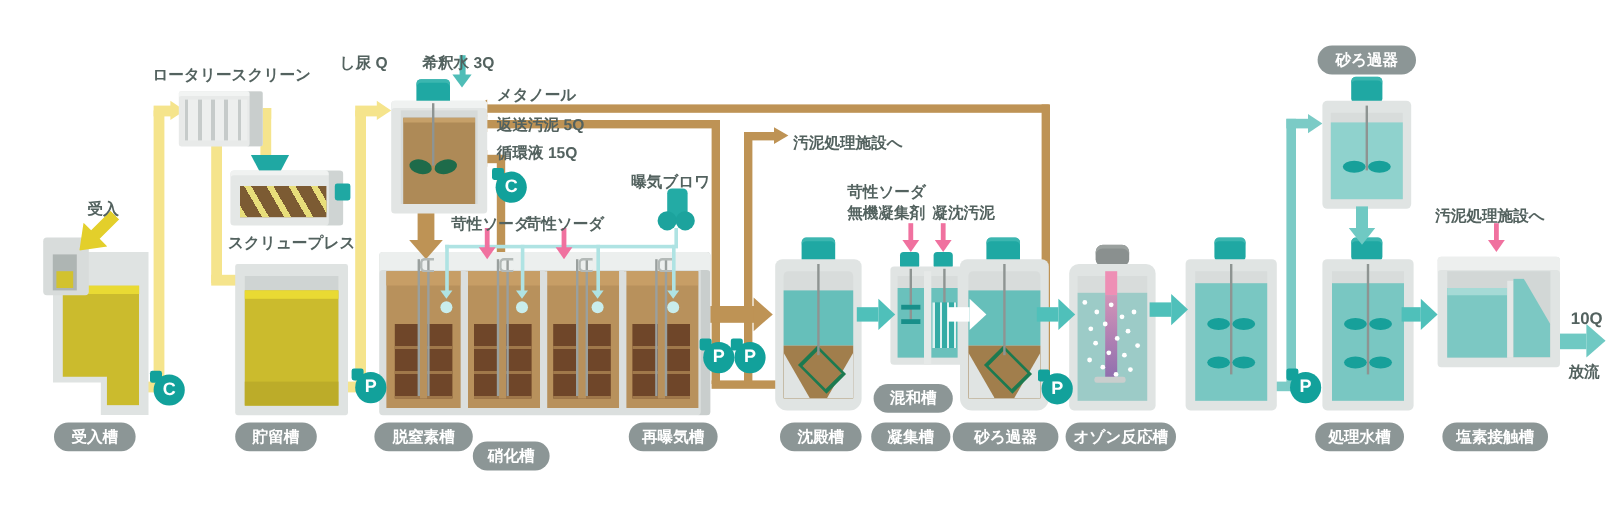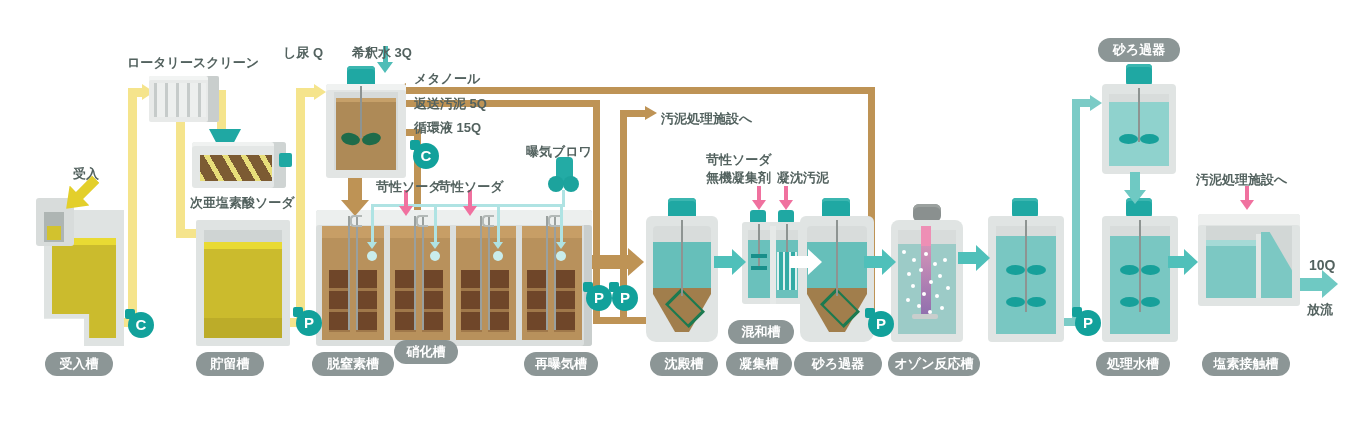--- a/index.html
+++ b/index.html
@@ -248,41 +248,41 @@
   <div class="badge" style="left:128px;top:312px"><span class="tag"></span><span>C</span></div>
   <div class="badge" style="left:296px;top:310px"><span class="tag"></span><span>P</span></div>
   <div class="badge" style="left:413px;top:143px"><span class="tag"></span><span>C</span></div>
   <div class="badge" style="left:586px;top:285px"><span class="tag"></span><span>P</span></div>
   <div class="badge" style="left:612px;top:285px"><span class="tag"></span><span>P</span></div>
   <div class="badge" style="left:868px;top:311px"><span class="tag"></span><span>P</span></div>
   <div class="badge" style="left:1075px;top:310px"><span class="tag"></span><span>P</span></div>
 
   <div class="lbl" style="left:127px;top:54px">ロータリースクリーン</div>
   <div class="lbl" style="left:73px;top:165px">受入</div>
-  <div class="lbl" style="left:190px;top:194px">次亜塩素酸ソーダ</div>
+  <div class="lbl" style="left:190px;top:194px">スクリュープレス</div>
   <div class="lbl" style="left:283px;top:44px">し尿 Q</div>
   <div class="lbl" style="left:352px;top:44px">希釈水 3Q</div>
   <div class="lbl" style="left:414px;top:70px">メタノール</div>
   <div class="lbl" style="left:414px;top:95px">返送汚泥 5Q</div>
   <div class="lbl" style="left:414px;top:119px">循環液 15Q</div>
   <div class="lbl" style="left:376px;top:178px">苛性ソーダ</div>
   <div class="lbl" style="left:438px;top:178px">苛性ソーダ</div>
   <div class="lbl" style="left:526px;top:143px">曝気ブロワ</div>
   <div class="lbl" style="left:661px;top:110px">汚泥処理施設へ</div>
   <div class="lbl" style="left:706px;top:151px">苛性ソーダ</div>
   <div class="lbl" style="left:706px;top:169px">無機凝集剤</div>
   <div class="lbl" style="left:777px;top:169px">凝沈汚泥</div>
   <div class="lbl" style="left:1196px;top:171px">汚泥処理施設へ</div>
   <div class="lbl" style="left:1309px;top:257px;font-size:14px">10Q</div>
   <div class="lbl" style="left:1307px;top:301px">放流</div>
 
   <div class="pill" style="left:45px;top:352px;width:64px">受入槽</div>
   <div class="pill" style="left:196px;top:352px;width:64px">貯留槽</div>
   <div class="pill" style="left:312px;top:352px;width:78px">脱窒素槽</div>
-  <div class="pill" style="left:394px;top:340px;width:60px">硝化槽</div>
+  <div class="pill" style="left:394px;top:368px;width:60px">硝化槽</div>
   <div class="pill" style="left:524px;top:352px;width:70px">再曝気槽</div>
   <div class="pill" style="left:650px;top:352px;width:64px">沈殿槽</div>
   <div class="pill" style="left:728px;top:320px;width:62px">混和槽</div>
   <div class="pill" style="left:726px;top:352px;width:62px">凝集槽</div>
   <div class="pill" style="left:794px;top:352px;width:84px">砂ろ過器</div>
   <div class="pill" style="left:888px;top:352px;width:88px">オゾン反応槽</div>
   <div class="pill" style="left:1096px;top:352px;width:70px">処理水槽</div>
   <div class="pill" style="left:1202px;top:352px;width:84px">塩素接触槽</div>
   <div class="pill" style="left:1098px;top:38px;width:78px">砂ろ過器</div>
 

